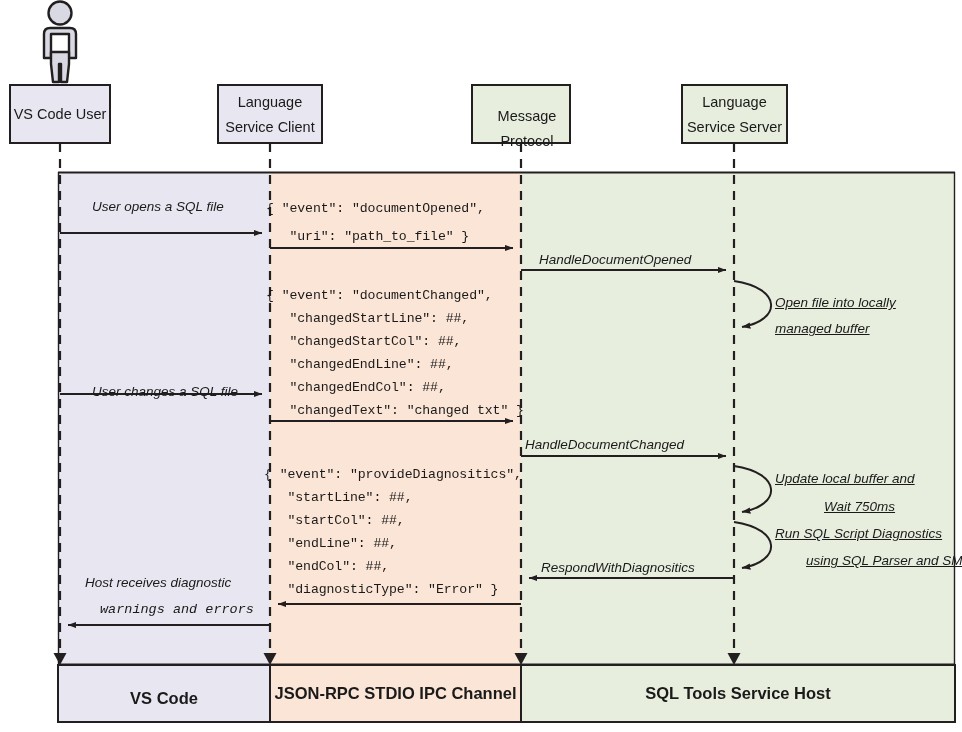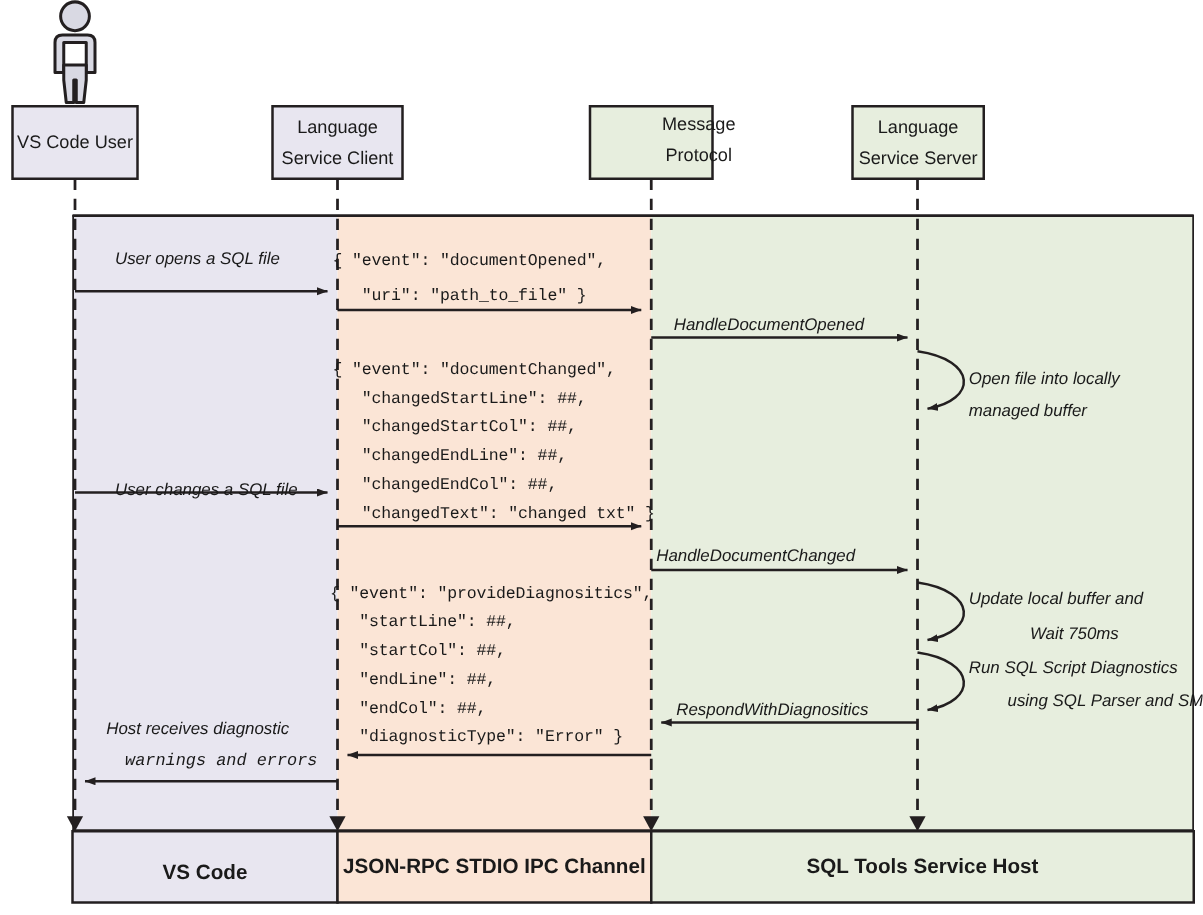--- a/index.html
+++ b/index.html
@@ -11,21 +11,21 @@
   
   .txt{position:absolute;white-space:pre;line-height:1.15;}
   .hdr{font-size:14.5px;text-align:center;width:100%;}
   .boxlbl{position:absolute;display:flex;flex-direction:column;
           align-items:center;justify-content:center;gap:9px;}
   .msg-it{font-style:italic;font-size:13.5px;}
   .mono{font-family:"Liberation Mono",monospace;font-size:13.2px;
         letter-spacing:-0.1px;}
   .footer-lbl{position:absolute;display:flex;align-items:center;
               justify-content:center;font-weight:bold;font-size:16.5px;}
-  .note{font-style:italic;font-size:13.5px;}
+  .note{font-style:italic;font-size:13.5px;text-decoration:underline;}
 </style>
 </head>
 <body>
 
 <div id="stage">
 
   <svg id="canvas" xmlns="http://www.w3.org/2000/svg">
     <defs>
       <marker id="ah" markerWidth="9" markerHeight="9" refX="8.4" refY="3.2" orient="auto" markerUnits="userSpaceOnUse">
         <path d="M0,0 L8.6,3.2 L0,6.4 z" fill="#231f20"></path>
@@ -98,21 +98,21 @@
     </g>
   </svg>
 
   <div class="boxlbl" style="left:10px;top:85px;width:100px;height:58px;">
     <span class="hdr">VS Code User</span>
   </div>
   <div class="boxlbl" style="left:218px;top:85px;width:104px;height:58px;">
     <span class="hdr">Language</span>
     <span class="hdr">Service Client</span>
   </div>
-  <div class="boxlbl" style="left:472px;top:83px;width:110px;height:58px;padding-left:32px;">
+  <div class="boxlbl" style="left:472px;top:99px;width:110px;height:58px;">
     <span class="hdr">Message</span>
     <span class="hdr">Protocol</span>
   </div>
   <div class="boxlbl" style="left:682px;top:85px;width:105px;height:58px;">
     <span class="hdr">Language</span>
     <span class="hdr">Service Server</span>
   </div>
 
   <div class="txt msg-it" style="left:92px;top:199px;">User opens a SQL file</div>
   <div class="txt msg-it" style="left:539px;top:252px;">HandleDocumentOpened</div>

